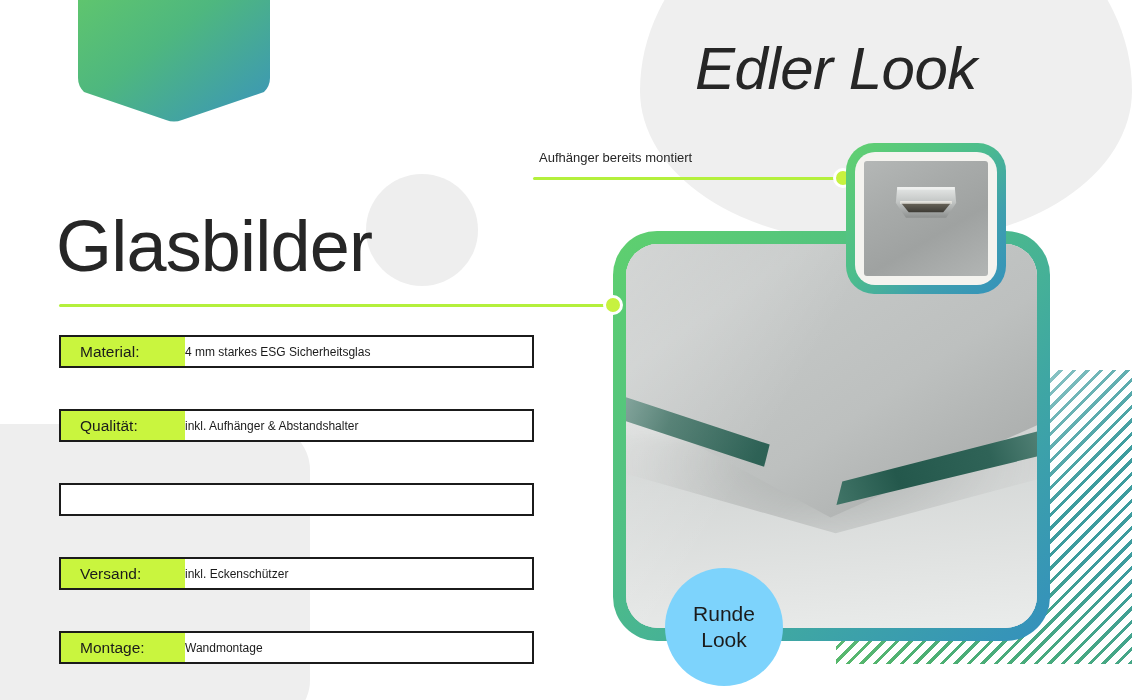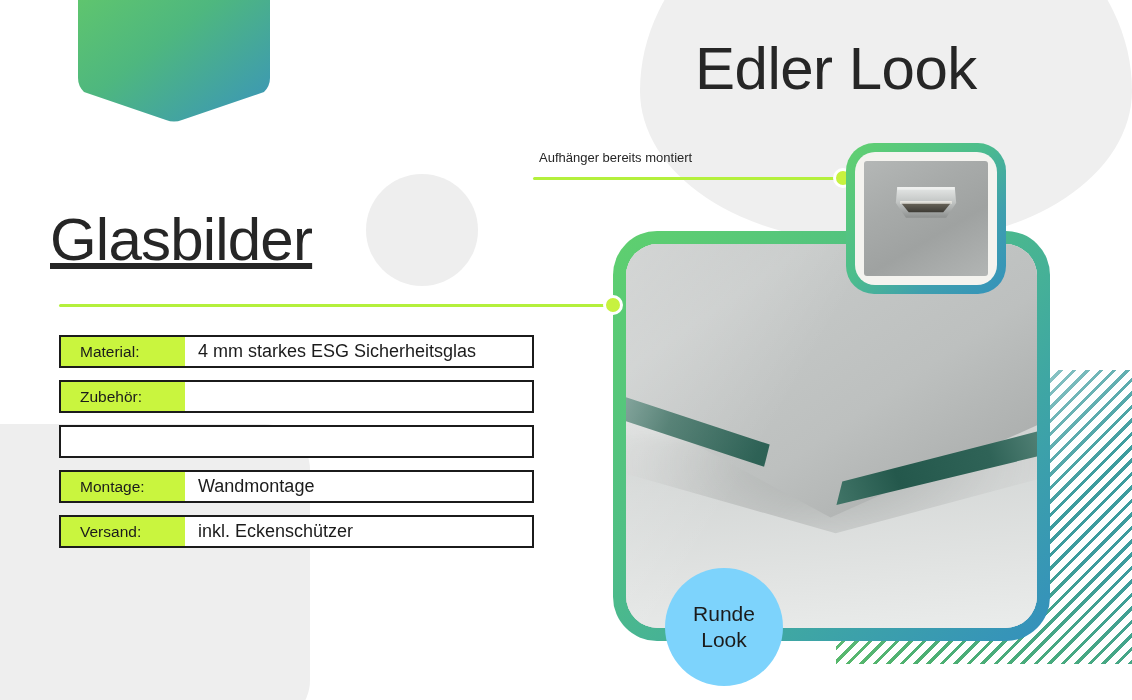--- a/index.html
+++ b/index.html
@@ -67,31 +67,31 @@
   
   .edler-look {
     position:absolute;
     left:695px; top:34px;
     z-index:4;
     font-size:60px;
     font-weight:400;
     letter-spacing:-0.5px;
     color:#262626;
     white-space:nowrap;
+    font-style:italic;
   }
   .glasbilder {
     position:absolute;
-    left:50px; top:205px;
+    left:56px; top:205px;
     z-index:4;
-    font-size:60px;
+    font-size:72px;
     font-weight:400;
     letter-spacing:-0.8px;
     color:#262626;
     white-space:nowrap;
-    text-decoration:underline;
   }
 
   
   .conn-line {
     position:absolute;
     height:3px;
     background:#b4f03c;
     z-index:4;
     border-radius:2px;
   }
@@ -123,39 +123,38 @@
     position:absolute;
     left:59px; top:335px;
     width:475px;
     z-index:5;
   }
   .spec-row {
     display:flex;
     align-items:stretch;
     border:2.5px solid #1b1b1b;
     height:33px;
-    margin-bottom:12px;
+    margin-bottom:41px;
     background:#ffffff;
   }
   .spec-label {
     width:124px;
     background:#c9f53e;
     display:flex;
     align-items:center;
     padding-left:19px;
     font-size:15.5px;
     color:#1b1b1b;
     flex:0 0 124px;
   }
   .spec-value {
     flex:1;
     display:flex;
     align-items:center;
-    padding-left:13px;
-    font-size:18px;
+    font-size:12px;
     color:#1b1b1b;
     background:transparent;
   }
 
   
   .photo-frame {
     position:absolute;
     left:613px; top:231px;
     width:437px; height:410px;
     border-radius:44px;
@@ -305,34 +304,35 @@
 <div class="conn-dot  title-dot"></div>
 
 <div class="spec-table">
 
   <div class="spec-row">
     <div class="spec-label">Material:</div>
     <div class="spec-value">4 mm starkes ESG Sicherheitsglas</div>
   </div>
 
   <div class="spec-row">
-    <div class="spec-label">Zubehör:</div>
-  </div>
-
-  <div class="spec-row">
+    <div class="spec-label">Qualität:</div>
+    <div class="spec-value">inkl. Aufhänger &amp; Abstandshalter</div>
+  </div>
+
+  <div class="spec-row">
+  </div>
+
+  <div class="spec-row">
+    <div class="spec-label">Versand:</div>
+    <div class="spec-value">inkl. Eckenschützer</div>
   </div>
 
   <div class="spec-row">
     <div class="spec-label">Montage:</div>
     <div class="spec-value">Wandmontage</div>
-  </div>
-
-  <div class="spec-row">
-    <div class="spec-label">Versand:</div>
-    <div class="spec-value">inkl. Eckenschützer</div>
   </div>
 
 </div>
 
 <div class="photo-frame">
   <div class="photo-inner">
     <div class="glass-bg"></div>
     <div class="glass-shadow"></div>
     <div class="glass-underside"></div>
     <div class="glass-face"></div>

